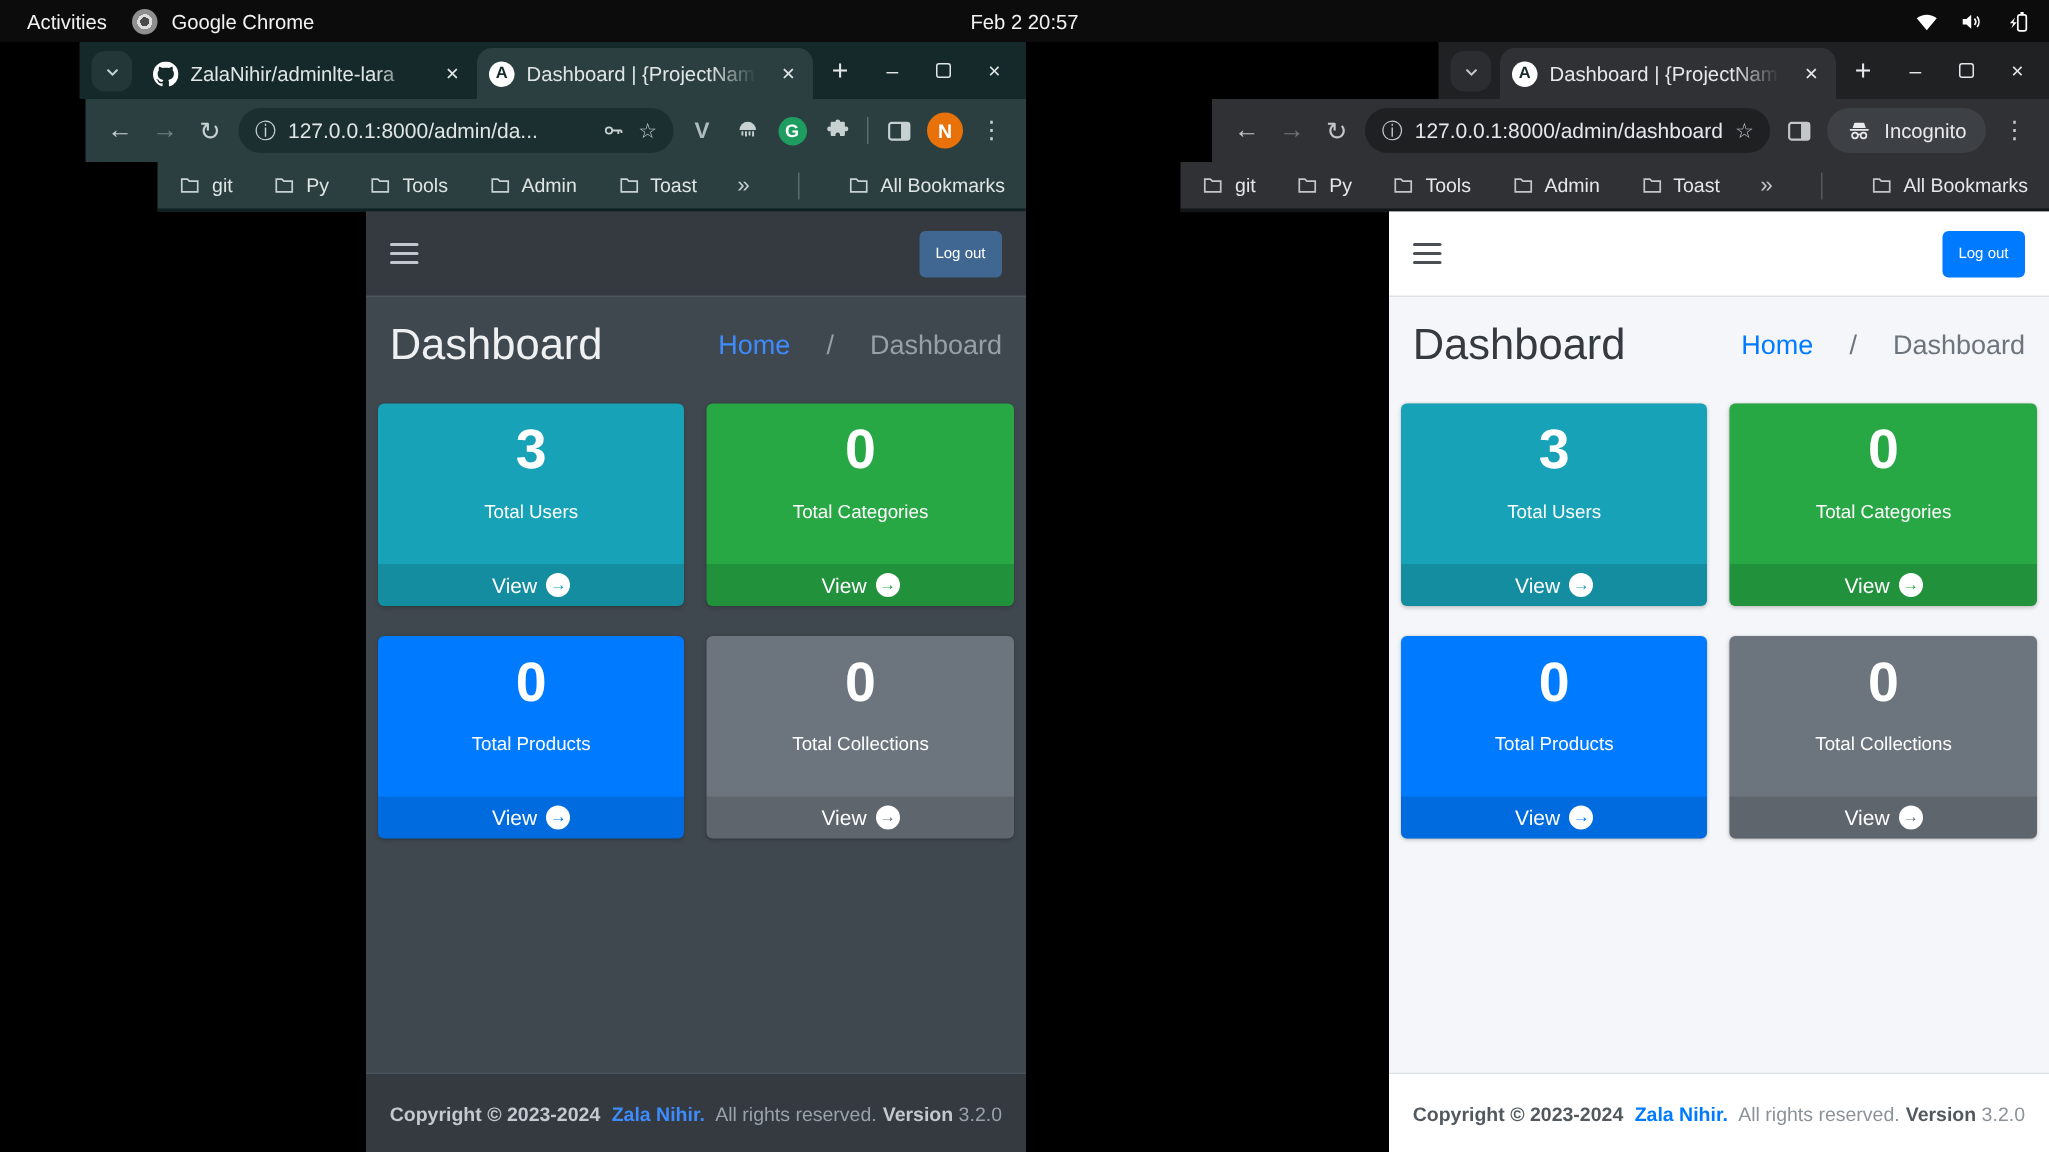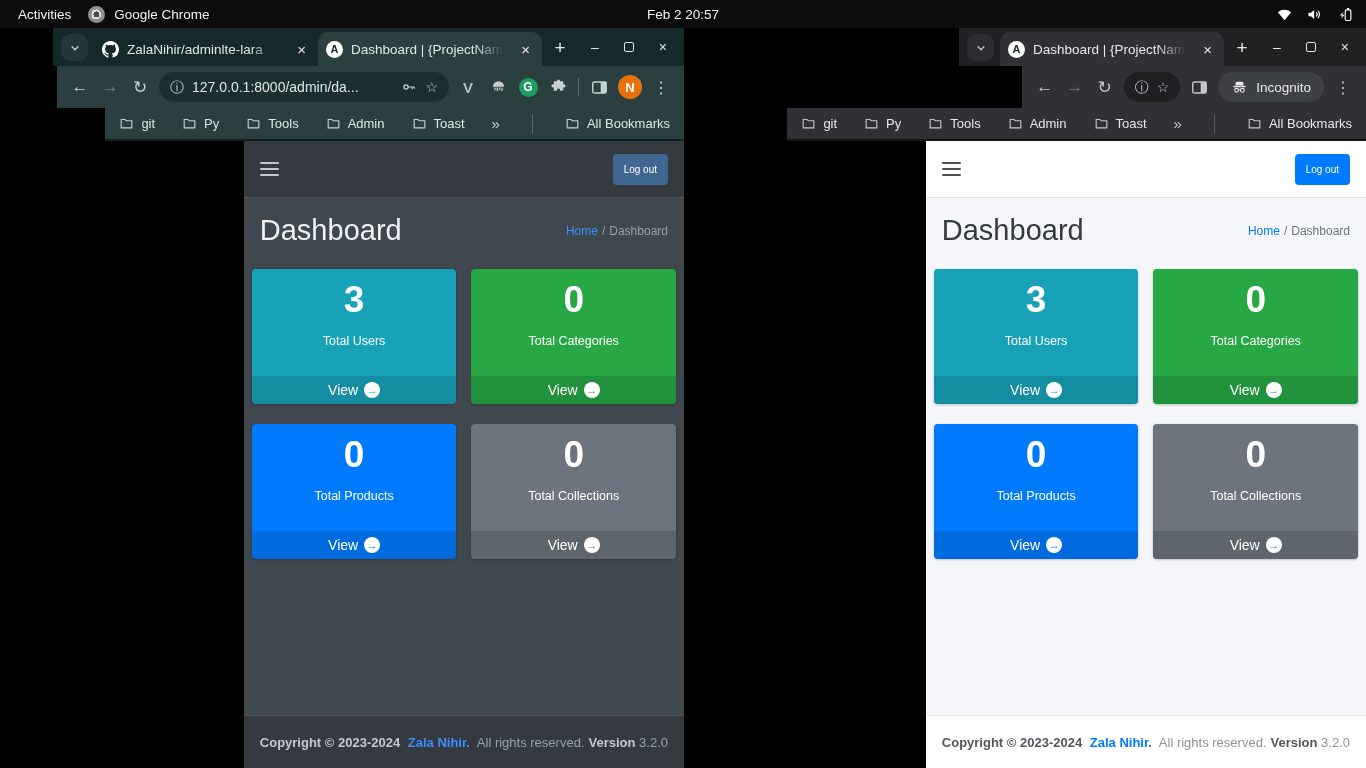--- a/index.html
+++ b/index.html
@@ -86,21 +86,21 @@
   .navbar { height:57px; flex:none; display:flex; align-items:center; justify-content:space-between; padding:0 16px; }
   .page-dark  .navbar { background:#343a40; border-bottom:1px solid #4b545c; color:#c2c7d0; }
   .page-light .navbar { background:#fff;    border-bottom:1px solid #dee2e6; color:#4b4f54; }
   .burger span { display:block; width:19px; height:2.6px; background:currentColor; margin:3.4px 0; border-radius:1px; }
   .logout { height:31px; padding:0 11px; border-radius:4px; color:#fff; font-size:10px; display:flex; align-items:center; }
   .page-dark  .logout { background:#3f6791; }
   .page-light .logout { background:#007bff; }
 
   .content-header { flex:none; display:flex; align-items:center; justify-content:space-between; padding:16px 16px 14px; }
   .page-title { font-size:29px; font-weight:400; color:var(--title); }
-  .breadcrumb { font-size:12px; color:var(--crumb); display:flex; gap:4px; align-items:center; }
+  .breadcrumb { font-size:18px; color:var(--crumb); display:flex; gap:24px; align-items:center; }
   .breadcrumb .home { color:var(--link); }
 
   .content { flex:1; padding:8px 8px 0; display:grid; grid-template-columns:1fr 1fr;
              grid-template-rows:135px 135px; gap:20px 15px; align-content:start; }
   .small-box { border-radius:4px; color:#fff; display:flex; flex-direction:column;
                box-shadow:0 0 1px rgba(0,0,0,.125), 0 1px 3px rgba(0,0,0,.2); }
   .sb-body { flex:1; text-align:center; padding-top:9px; }
   .sb-value { font-size:37px; font-weight:700; line-height:1.2; }
   .sb-label { font-size:12.5px; margin-top:12px; }
   .sb-footer { height:28px; background:rgba(0,0,0,.13); border-radius:0 0 4px 4px; display:flex;
@@ -362,20 +362,21 @@
       <span>×</span>
     </div>
   </div>
 
   <div class="toolbar">
     <span class="tbtn">←</span>
     <span class="tbtn dim">→</span>
     <span class="tbtn">↻</span>
     <div class="omnibox">
       <span class="omni-ic">ⓘ</span>
+      <span class="omni-url">127.0.0.1:8000/admin/dashboard</span>
       <span class="omni-ic">☆</span>
     </div>
     <span class="tbtn">
       <svg viewBox="0 0 24 24" width="19" height="19" fill="none" stroke="currentColor" stroke-width="1.8">
           <rect x="3.5" y="5" width="17" height="14" rx="2"></rect>
           <rect x="13.5" y="5" width="7" height="14" fill="currentColor" stroke="none"></rect>
         </svg>
     </span>
     <span class="incog-chip">
       <svg viewBox="0 0 24 24" fill="currentColor">

